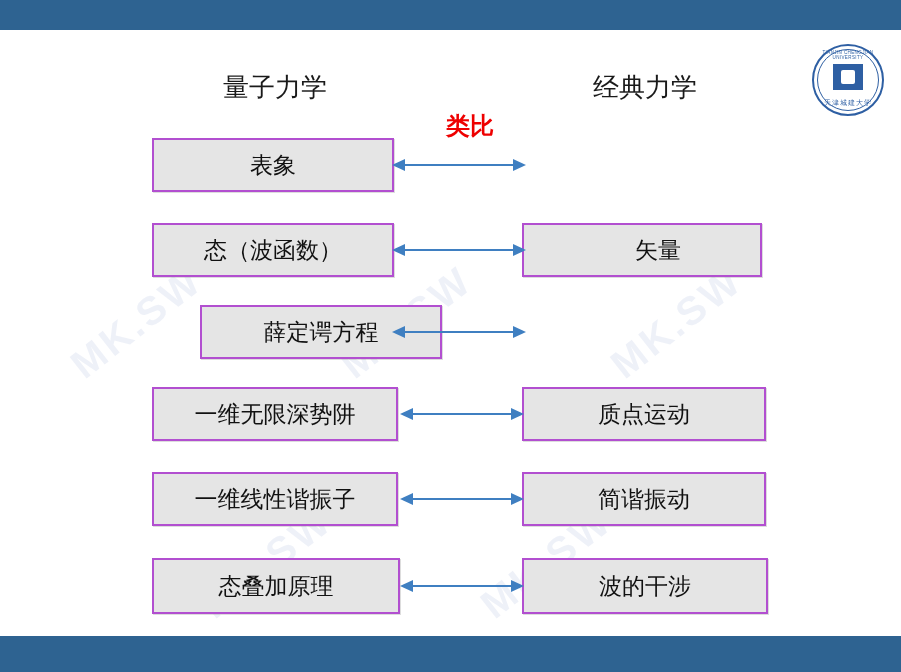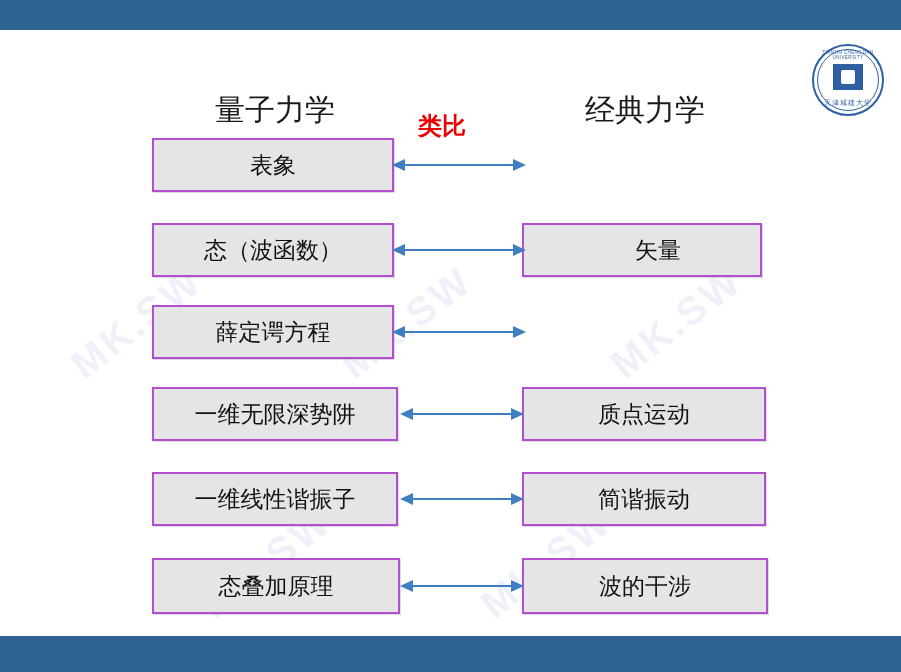--- a/index.html
+++ b/index.html
@@ -47,36 +47,35 @@
     white-space: nowrap;
   }
   .wm1 { left: 60px;  top: 300px; }
   .wm2 { left: 330px; top: 300px; }
   .wm3 { left: 600px; top: 300px; }
   .wm4 { left: 190px; top: 540px; }
   .wm5 { left: 470px; top: 540px; }
 
   .col-title {
     position: absolute;
-    font-size: 30px;
+    font-size: 26px;
     color: #1a1a1a;
     font-weight: normal;
     text-align: center;
     width: 260px;
-    margin-top: 20px;
   }
   .col-title-left  { left: 145px; top: 70px; }
   .col-title-right { left: 515px; top: 70px; }
 
   .analogy-label {
     position: absolute;
     left: 418px;
     top: 110px;
     width: 76px;
-    text-align: left;
+    text-align: right;
     font-size: 24px;
     color: #ee0000;
     font-weight: bold;
   }
 
   .row-box {
     position: absolute;
     border: 2px solid #b24fd0;
     background: #e5e5e5;
     box-sizing: border-box;
@@ -182,21 +181,21 @@
   </svg>
 
   <div class="row-box box-left" style="top:223px; width:242px; height:54px;">态（波函数）</div>
   <div class="row-box box-right" style="top:223px; width:240px; height:54px;padding-left:32px;">矢量</div>
   <svg class="arrow-svg" style="left:392px; top:240px;" width="134" height="20" viewBox="0 0 134 20">
     <line x1="12" y1="10" x2="122" y2="10" stroke="#3f7fc1" stroke-width="2"></line>
     <polygon points="0,10 13,4 13,16" fill="#3f7fc1"></polygon>
     <polygon points="134,10 121,4 121,16" fill="#3f7fc1"></polygon>
   </svg>
 
-  <div class="row-box box-left" style="top:305px; width:242px; height:54px;">薛定谔方程</div>
+  <div class="row-box box-left" style="top:305px; width:242px; height:54px;margin-left:48px;">薛定谔方程</div>
   <svg class="arrow-svg" style="left:392px; top:322px;" width="134" height="20" viewBox="0 0 134 20">
     <line x1="12" y1="10" x2="122" y2="10" stroke="#3f7fc1" stroke-width="2"></line>
     <polygon points="0,10 13,4 13,16" fill="#3f7fc1"></polygon>
     <polygon points="134,10 121,4 121,16" fill="#3f7fc1"></polygon>
   </svg>
 
   <div class="row-box box-left" style="top:387px; width:246px; height:54px;">一维无限深势阱</div>
   <div class="row-box box-right" style="top:387px; width:244px; height:54px;">质点运动</div>
   <svg class="arrow-svg" style="left:400px; top:404px;" width="124" height="20" viewBox="0 0 124 20">
     <line x1="12" y1="10" x2="112" y2="10" stroke="#3f7fc1" stroke-width="2"></line>

